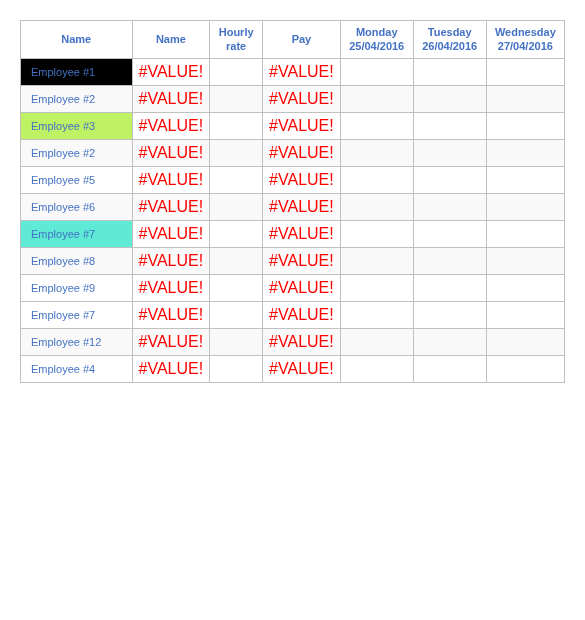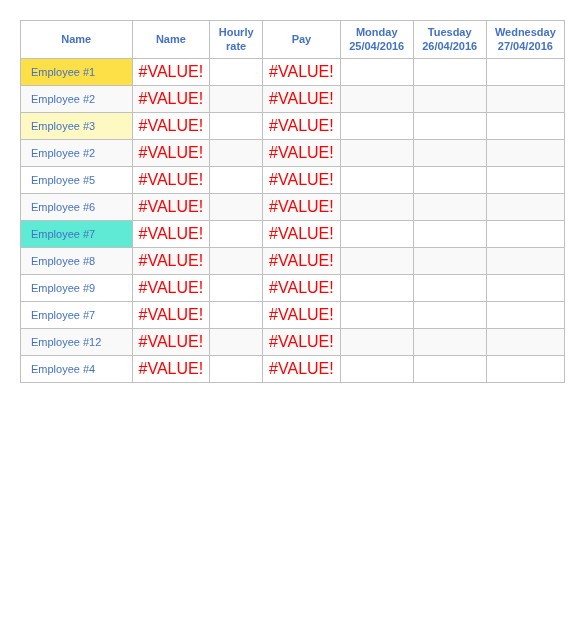--- a/index.html
+++ b/index.html
@@ -73,39 +73,39 @@
         <th style="width:75px;">Monday
 25/04/2016</th>
         <th style="width:75px;">Tuesday
 26/04/2016</th>
         <th style="width:80px;">Wednesday
 27/04/2016</th>
       </tr>
     </thead>
     <tbody id="table-body">
     <tr>
-          <td class="name-cell" style="background: #fde047;">Employee #1</td>
+          <td class="name-cell" style="background: #000000;">Employee #1</td>
           <td class="value-error" style="background: rgb(255, 255, 255);">#VALUE!</td>
           <td class="empty-cell" style="background: rgb(255, 255, 255);"></td>
           <td class="value-error" style="background: rgb(255, 255, 255);">#VALUE!</td>
           <td class="empty-cell" style="background: rgb(255, 255, 255);"></td>
           <td class="empty-cell" style="background: rgb(255, 255, 255);"></td>
           <td class="empty-cell" style="background: rgb(255, 255, 255);"></td>
         </tr>
         <tr>
           <td class="name-cell" style="background: rgb(249, 249, 249);">Employee #2</td>
           <td class="value-error" style="background: rgb(249, 249, 249);">#VALUE!</td>
           <td class="empty-cell" style="background: rgb(249, 249, 249);"></td>
           <td class="value-error" style="background: rgb(249, 249, 249);">#VALUE!</td>
           <td class="empty-cell" style="background: rgb(249, 249, 249);"></td>
           <td class="empty-cell" style="background: rgb(249, 249, 249);"></td>
           <td class="empty-cell" style="background: rgb(249, 249, 249);"></td>
         </tr>
         <tr>
-          <td class="name-cell" style="background: #fef9c3;">Employee #3</td>
+          <td class="name-cell" style="background: #bef264;">Employee #3</td>
           <td class="value-error" style="background: rgb(255, 255, 255);">#VALUE!</td>
           <td class="empty-cell" style="background: rgb(255, 255, 255);"></td>
           <td class="value-error" style="background: rgb(255, 255, 255);">#VALUE!</td>
           <td class="empty-cell" style="background: rgb(255, 255, 255);"></td>
           <td class="empty-cell" style="background: rgb(255, 255, 255);"></td>
           <td class="empty-cell" style="background: rgb(255, 255, 255);"></td>
         </tr>
         <tr>
           <td class="name-cell" style="background: rgb(249, 249, 249);">Employee #2</td>
           <td class="value-error" style="background: rgb(249, 249, 249);">#VALUE!</td>

